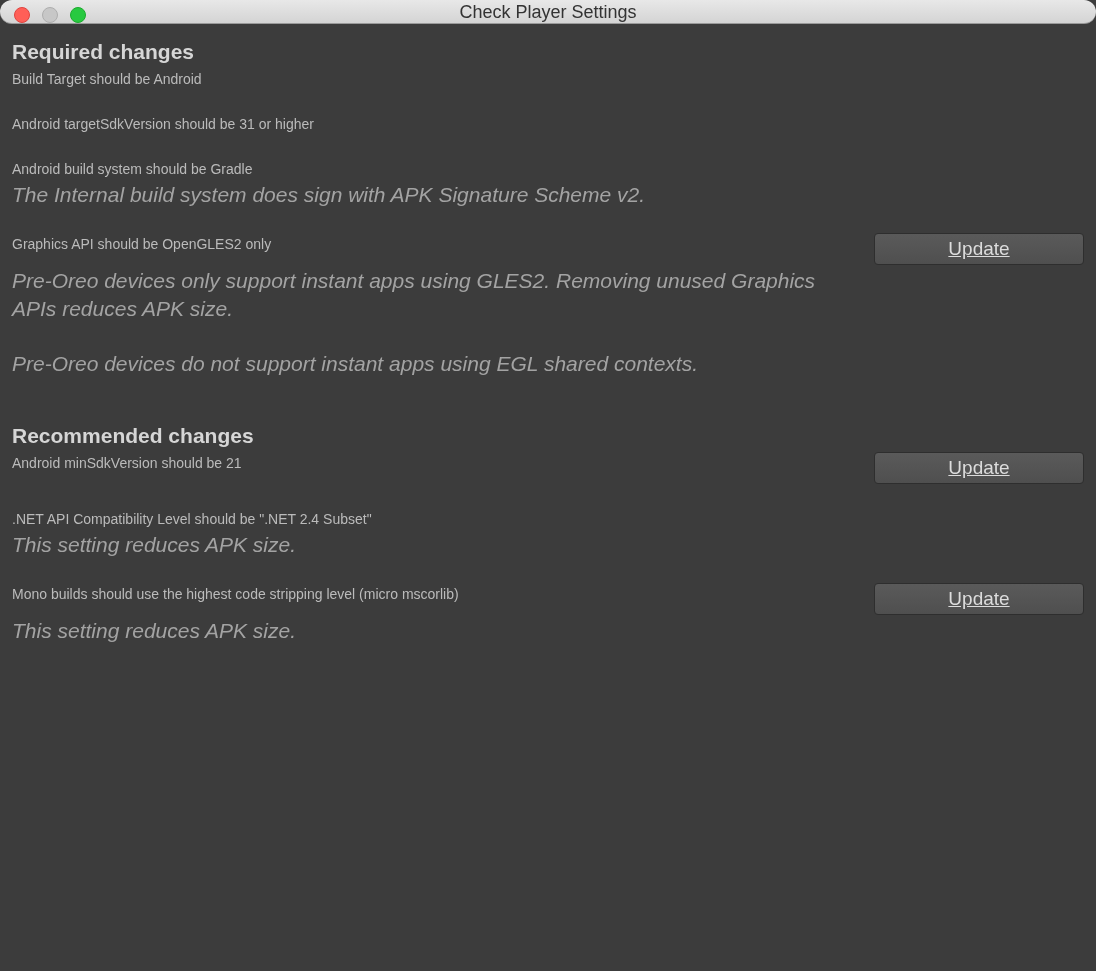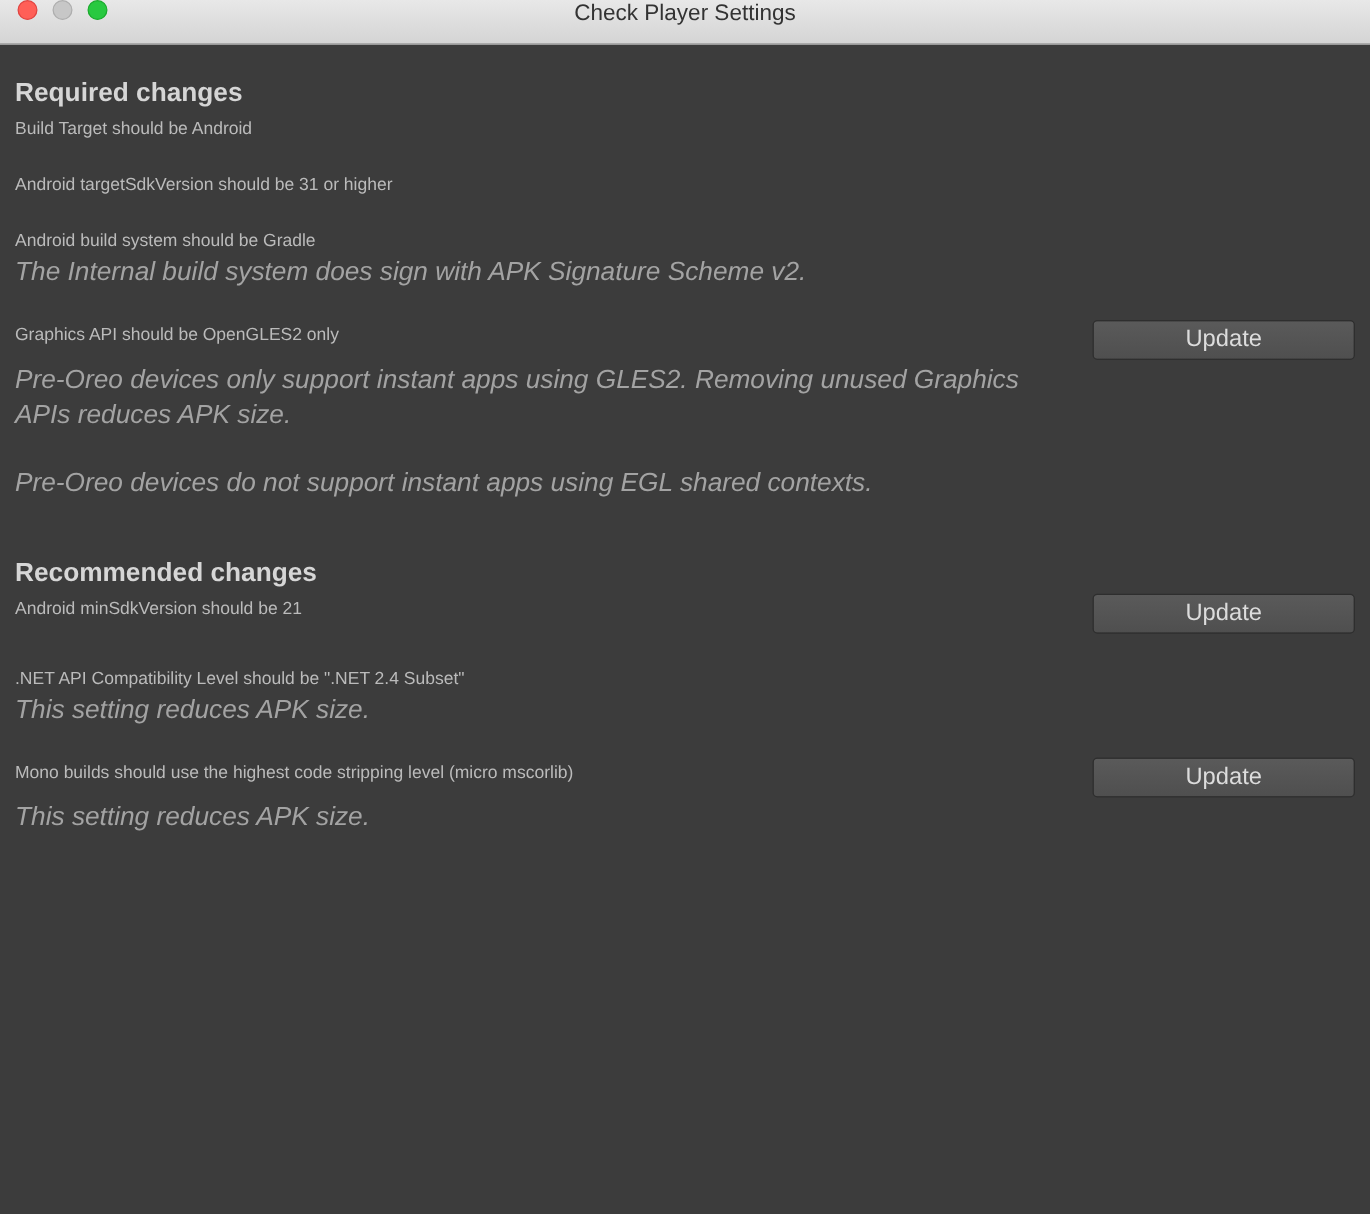--- a/index.html
+++ b/index.html
@@ -4,26 +4,27 @@
   <style>
     * { margin: 0; padding: 0; box-sizing: border-box; }
     body {
       width: 1096px;
       height: 971px;
       background: #3c3c3c;
       font-family: -apple-system, BlinkMacSystemFont, "Helvetica Neue", Arial, sans-serif;
       overflow: hidden;
     }
     .titlebar {
-      height: 36px;
+      height: 24px;
       background: linear-gradient(#e8e8e8, #d4d4d4);
       display: flex;
-      align-items: flex-start;
+      align-items: flex-end;
       position: relative;
       border-bottom: 1px solid #9a9a9a;
+      border-radius: 13px;
     }
     .traffic-lights {
       display: flex;
       gap: 12px;
       padding-left: 14px;
     }
     .traffic-light {
       width: 16px;
       height: 16px;
       border-radius: 50%;
@@ -41,21 +42,21 @@
     }
     .content {
       padding: 8px 12px 18px 12px;
       color: #bdbdbd;
     }
     .section-heading {
       font-weight: bold;
       font-size: 21px;
       color: #d6d6d6;
       margin-bottom: 6px;
-      margin-top: 19px;
+      margin-top: 8px;
     }
     .section-heading.second { margin-top: 46px; }
     .item { margin-bottom: 26px; }
     .item-row {
       display: flex;
       align-items: flex-start;
       gap: 12px;
     }
     .item-title {
       flex: 1;
@@ -75,20 +76,21 @@
       width: 210px;
       height: 32px;
       background: linear-gradient(#5a5a5a, #4f4f4f);
       border: 1px solid #2e2e2e;
       border-radius: 4px;
       color: #dcdcdc;
       font-size: 19px;
       cursor: pointer;
       flex-shrink: 0;
       margin-top: -2px;
+      text-decoration: underline;
     }
   </style>
 </head>
 <body>
 
 <div class="titlebar">
   <div class="traffic-lights">
     <div class="traffic-light tl-close"></div>
     <div class="traffic-light tl-min"></div>
     <div class="traffic-light tl-max"></div>

